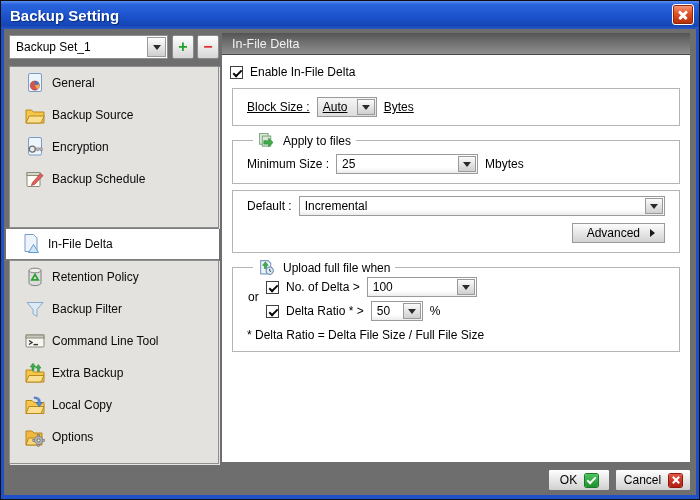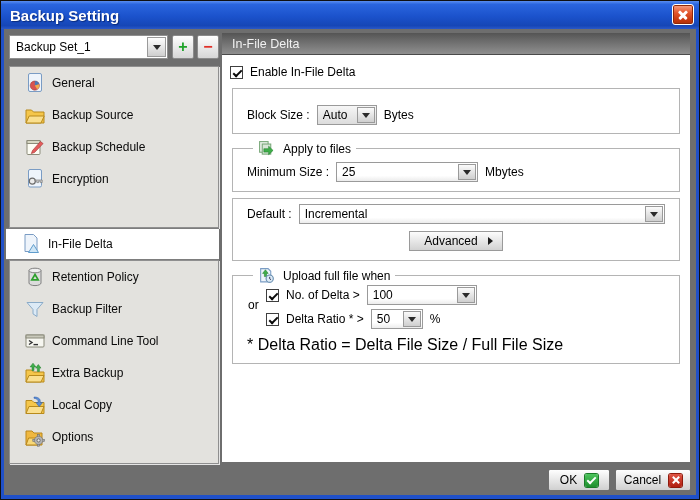--- a/index.html
+++ b/index.html
@@ -49,27 +49,27 @@
     border-left:2px solid #0a0a0a;border-bottom:2px solid #0a0a0a;transform:rotate(-45deg);}
   .group{border:1px solid #b4b4b4;margin:9px 2px 0;padding:8px 14px;}
   fieldset.group{padding:1px 14px 9px;margin:6px 2px 0;}
   legend{display:flex;align-items:center;gap:8px;font-size:12px;color:#000;padding:0 5px;margin-left:6px;}
   legend svg{width:17px;height:17px;}
   .row{display:flex;align-items:center;gap:7px;font-size:12px;color:#000;margin-top:4px;}
   .combo{display:inline-flex;height:20px;border:1px solid #9a9a9a;background:linear-gradient(#fff 70%,#ececec);align-items:center;cursor:pointer;}
   .combo .ctxt{padding:0 5px;font-size:12px;color:#000;flex:1;white-space:nowrap;overflow:hidden;}
   .combo .cbtn{width:18px;align-self:stretch;margin:1px;border:1px solid #9a9a9a;background:linear-gradient(#fbfbfb,#cfcfcf);display:flex;align-items:center;justify-content:center;flex:0 0 18px;}
   .combo.gray{background:linear-gradient(#f6f6f6,#dcdcdc);}
-  .advrow{display:flex;justify-content:center;margin-top:7px;}
+  .advrow{display:flex;justify-content:flex-end;margin-top:7px;}
   .advbtn{display:inline-flex;align-items:center;gap:10px;height:20px;padding:0 9px 0 14px;
     background:linear-gradient(#fcfcfc,#d2d2d2);border:1px solid #9a9a9a;font-size:12px;cursor:pointer;}
   .rarr{width:0;height:0;border-top:4px solid transparent;border-bottom:4px solid transparent;border-left:5px solid #1a1a1a;}
   .orwrap{position:relative;padding-left:19px;}
   .orlbl{position:absolute;left:1px;top:13px;font-size:12px;color:#000;}
-  .footnote{font-size:16px;color:#000;margin-top:7px;}
+  .footnote{font-size:12px;color:#000;margin-top:7px;}
   
   .fbtn{position:absolute;top:440px;height:22px;background:linear-gradient(#fefefe,#d0d0d0);border:1px solid #6f6f6f;border-radius:2px;
     display:flex;align-items:center;justify-content:center;gap:8px;font-size:12px;color:#000;cursor:pointer;}
   .fbtn.ok{left:544px;width:62px;}
   .fbtn.cancel{left:611px;width:76px;}
   .badge{width:13px;height:13px;border-radius:2px;position:relative;flex:0 0 13px;}
   .badge.okb{background:linear-gradient(#4cc45c,#1e8f2e);box-shadow:0 0 0 1px #1a7a28;}
   .badge.okb::after{content:"";position:absolute;left:2px;top:3px;width:7px;height:3px;border-left:2px solid #fff;border-bottom:2px solid #fff;transform:rotate(-45deg);}
   .badge.cb-x{background:linear-gradient(#e05545,#b01e10);box-shadow:0 0 0 1px #8f1a0c;}
   .badge.cb-x::before,.badge.cb-x::after{content:"";position:absolute;left:50%;top:50%;width:9px;height:2px;background:#fff;}
@@ -113,36 +113,36 @@
           <svg viewBox="0 0 22 22">
                 <path d="M2 6 l5.5 0 2 2 10.5 0 0 11 -18 0 z" fill="#f5c64a" stroke="#b88a1c"></path>
                 <path d="M2 19 l3.2-7 15 0 -3.2 7 z" fill="#fadf8e" stroke="#b88a1c"></path>
               </svg>
         </span>
         <span class="lbl">Backup Source</span>
       </div>
       <div class="item">
         <span class="ic">
           <svg viewBox="0 0 22 22">
+                <rect x="4.5" y="1.5" width="13" height="17.5" rx="1.5" fill="#eef4fb" stroke="#7a9cc4"></rect>
+                <circle cx="8.3" cy="13.2" r="3" fill="#ececec" stroke="#6b6b6b" stroke-width="1.2"></circle>
+                <path d="M11.2 12 h7 v2.6 h-1.9 v-1.5 h-1.6 v1.5 h-1.9 v-1.5 h-1.6 z" fill="#cfcfcf" stroke="#6b6b6b" stroke-width="0.6"></path>
+              </svg>
+        </span>
+        <span class="lbl">Encryption</span>
+      </div>
+      <div class="item">
+        <span class="ic">
+          <svg viewBox="0 0 22 22">
                 <rect x="3" y="4.5" width="13" height="14" rx="1" fill="#fdfdf4" stroke="#8c8c7a"></rect>
                 <rect x="3" y="4.5" width="13" height="3" fill="#d8d8c4" stroke="#8c8c7a"></rect>
                 <path d="M8.5 14.5 L16.5 5.5 l2.6 2.1 L10.5 16.5 l-3.2 1.1 z" fill="#e45c5c" stroke="#a03030" stroke-width="0.6"></path>
               </svg>
         </span>
         <span class="lbl">Backup Schedule</span>
-      </div>
-      <div class="item">
-        <span class="ic">
-          <svg viewBox="0 0 22 22">
-                <rect x="4.5" y="1.5" width="13" height="17.5" rx="1.5" fill="#eef4fb" stroke="#7a9cc4"></rect>
-                <circle cx="8.3" cy="13.2" r="3" fill="#ececec" stroke="#6b6b6b" stroke-width="1.2"></circle>
-                <path d="M11.2 12 h7 v2.6 h-1.9 v-1.5 h-1.6 v1.5 h-1.9 v-1.5 h-1.6 z" fill="#cfcfcf" stroke="#6b6b6b" stroke-width="0.6"></path>
-              </svg>
-        </span>
-        <span class="lbl">Encryption</span>
       </div>
     </div>
 
     <div class="item selected">
       <span class="ic">
         <svg viewBox="0 0 22 22">
               <path d="M5 1.5 h8.5 l3.5 3.5 v13.5 h-12 z" fill="#eef4fb" stroke="#7a9cc4"></path>
               <path d="M13.5 11.5 l5 8 h-10 z" fill="#cfe6f6" stroke="#5f9ccc"></path>
             </svg>
       </span>
@@ -224,21 +224,21 @@
         <span>In-File Delta</span>
       </div>
       <div class="mbody">
 
         <div class="cbrow">
           <span class="cb checked"></span>
           <span>Enable In-File Delta</span>
         </div>
 
         <div class="group">
-          <div class="row" style="margin-top:8px;">
+          <div class="row" style="margin-top:0;text-decoration:underline;">
             <span>Block Size :</span>
             <span class="combo gray" style="width:60px;">
               <span class="ctxt">Auto</span>
               <span class="cbtn">
                     <span class="tri"></span>
                   </span>
             </span>
             <span>Bytes</span>
           </div>
         </div>

